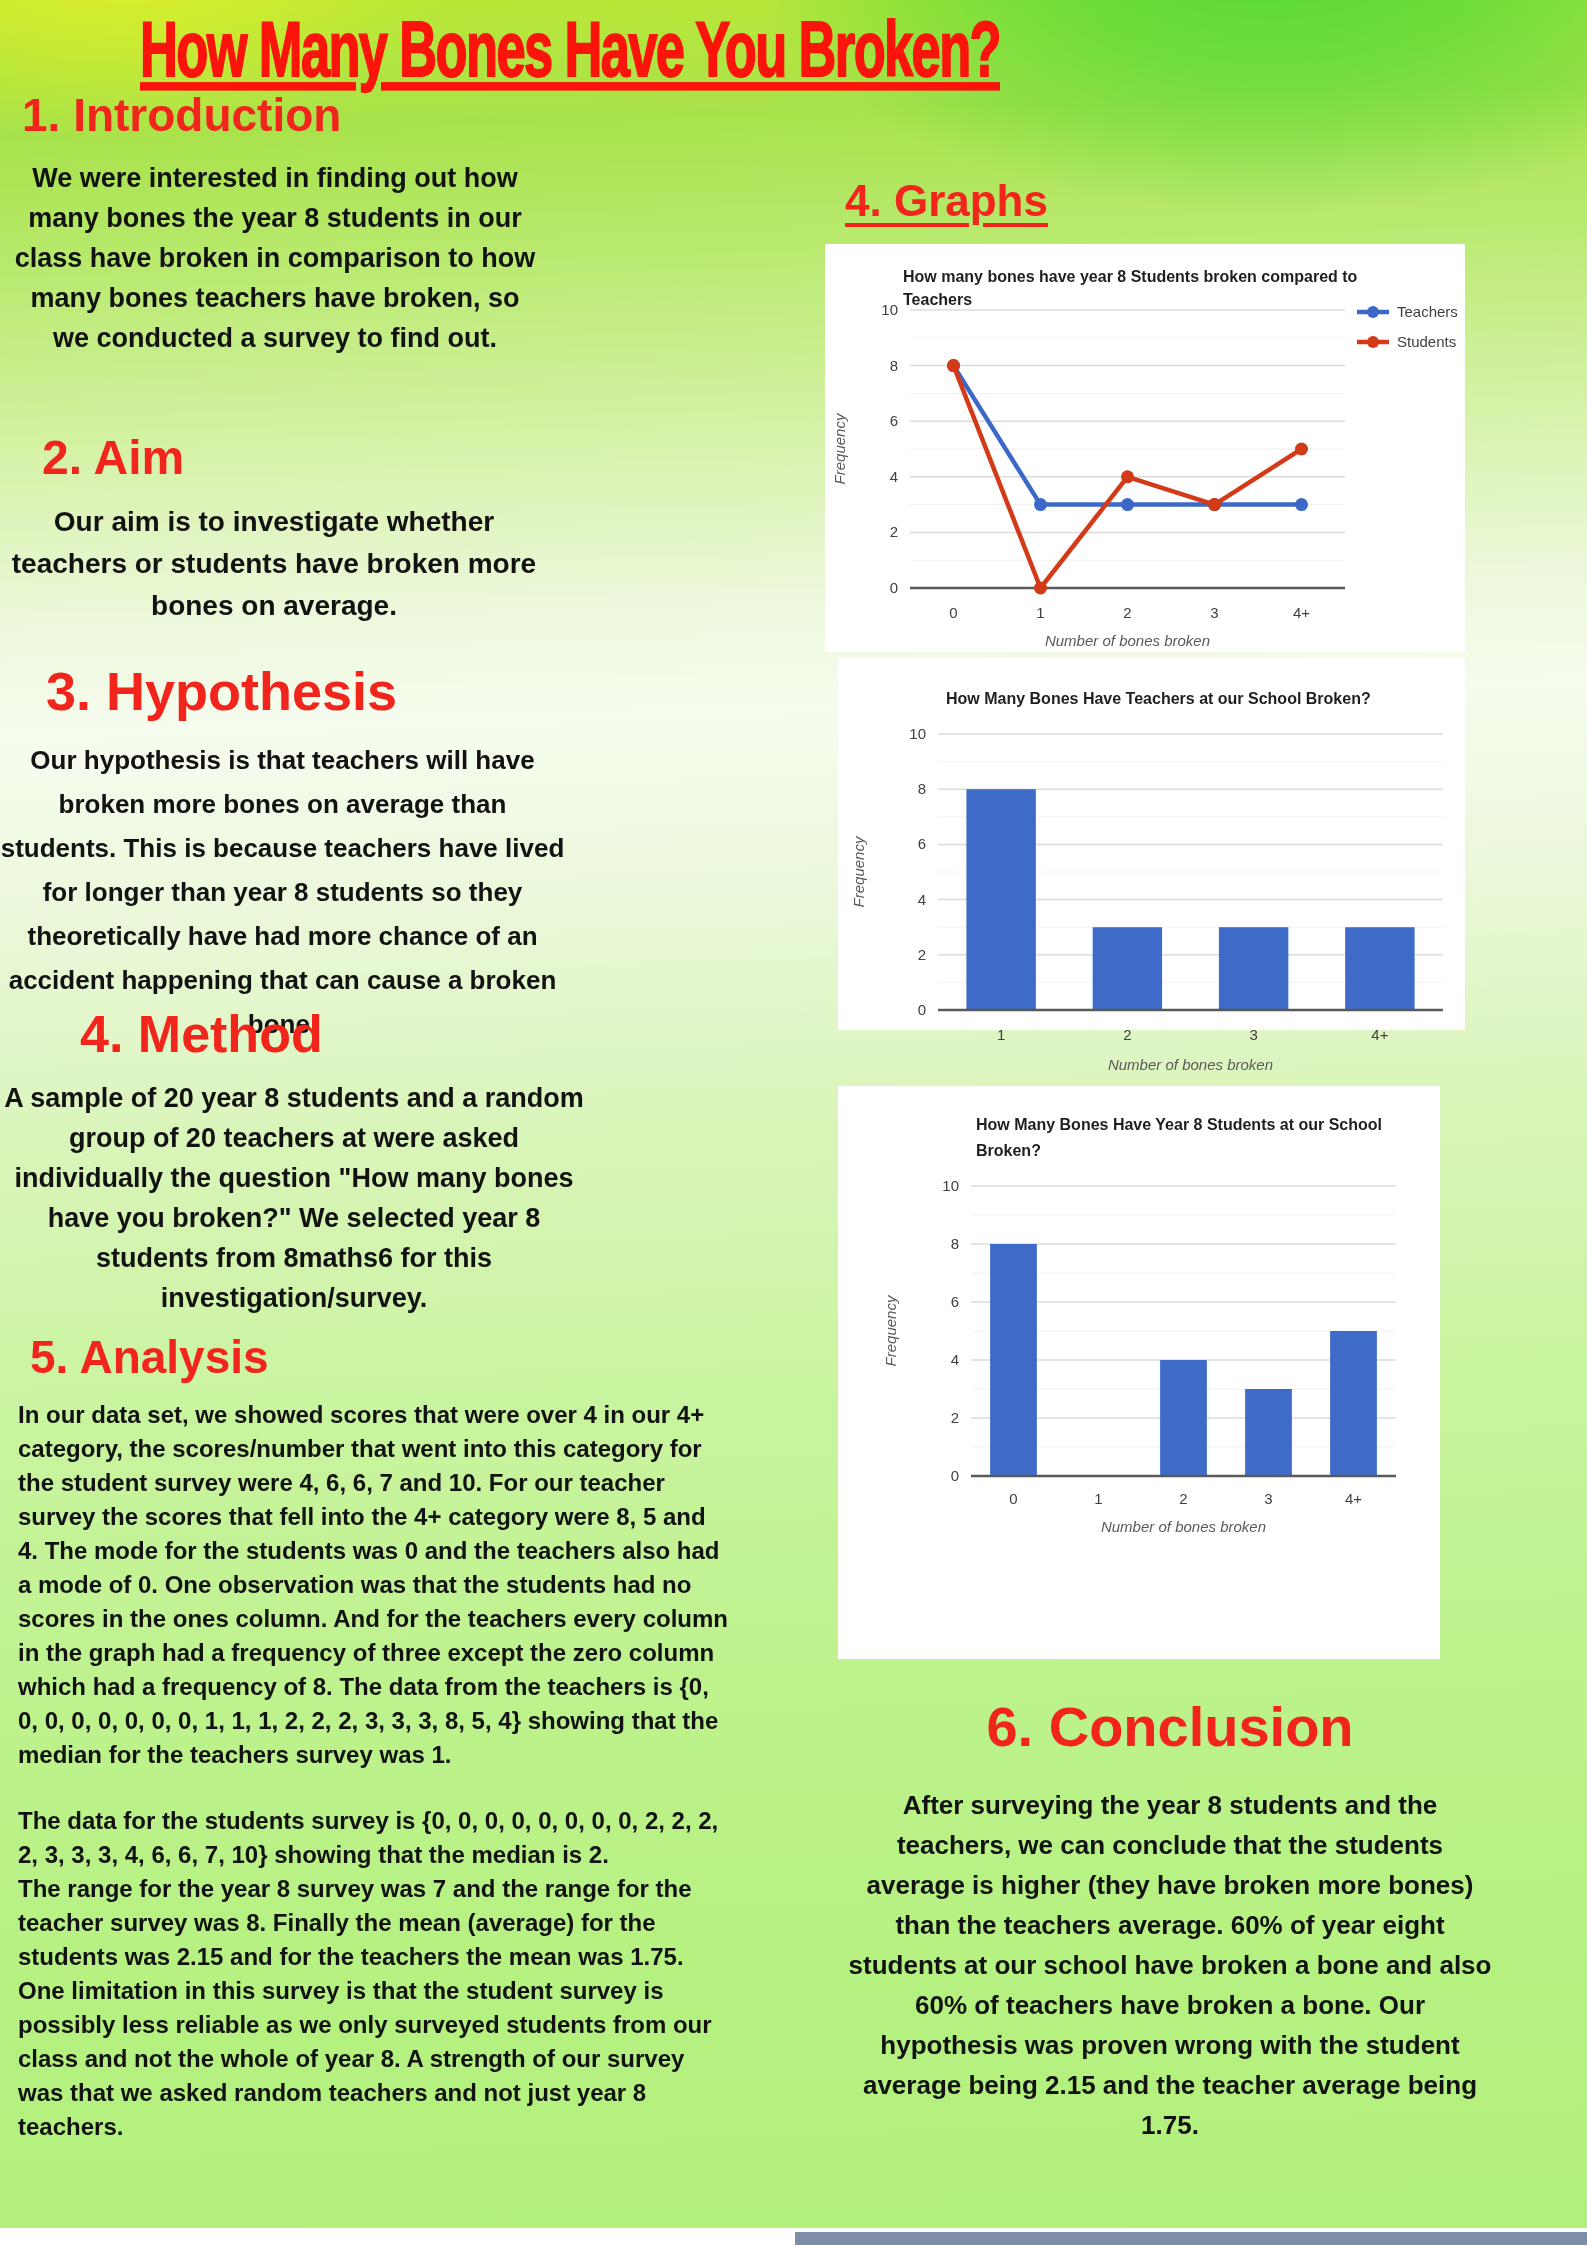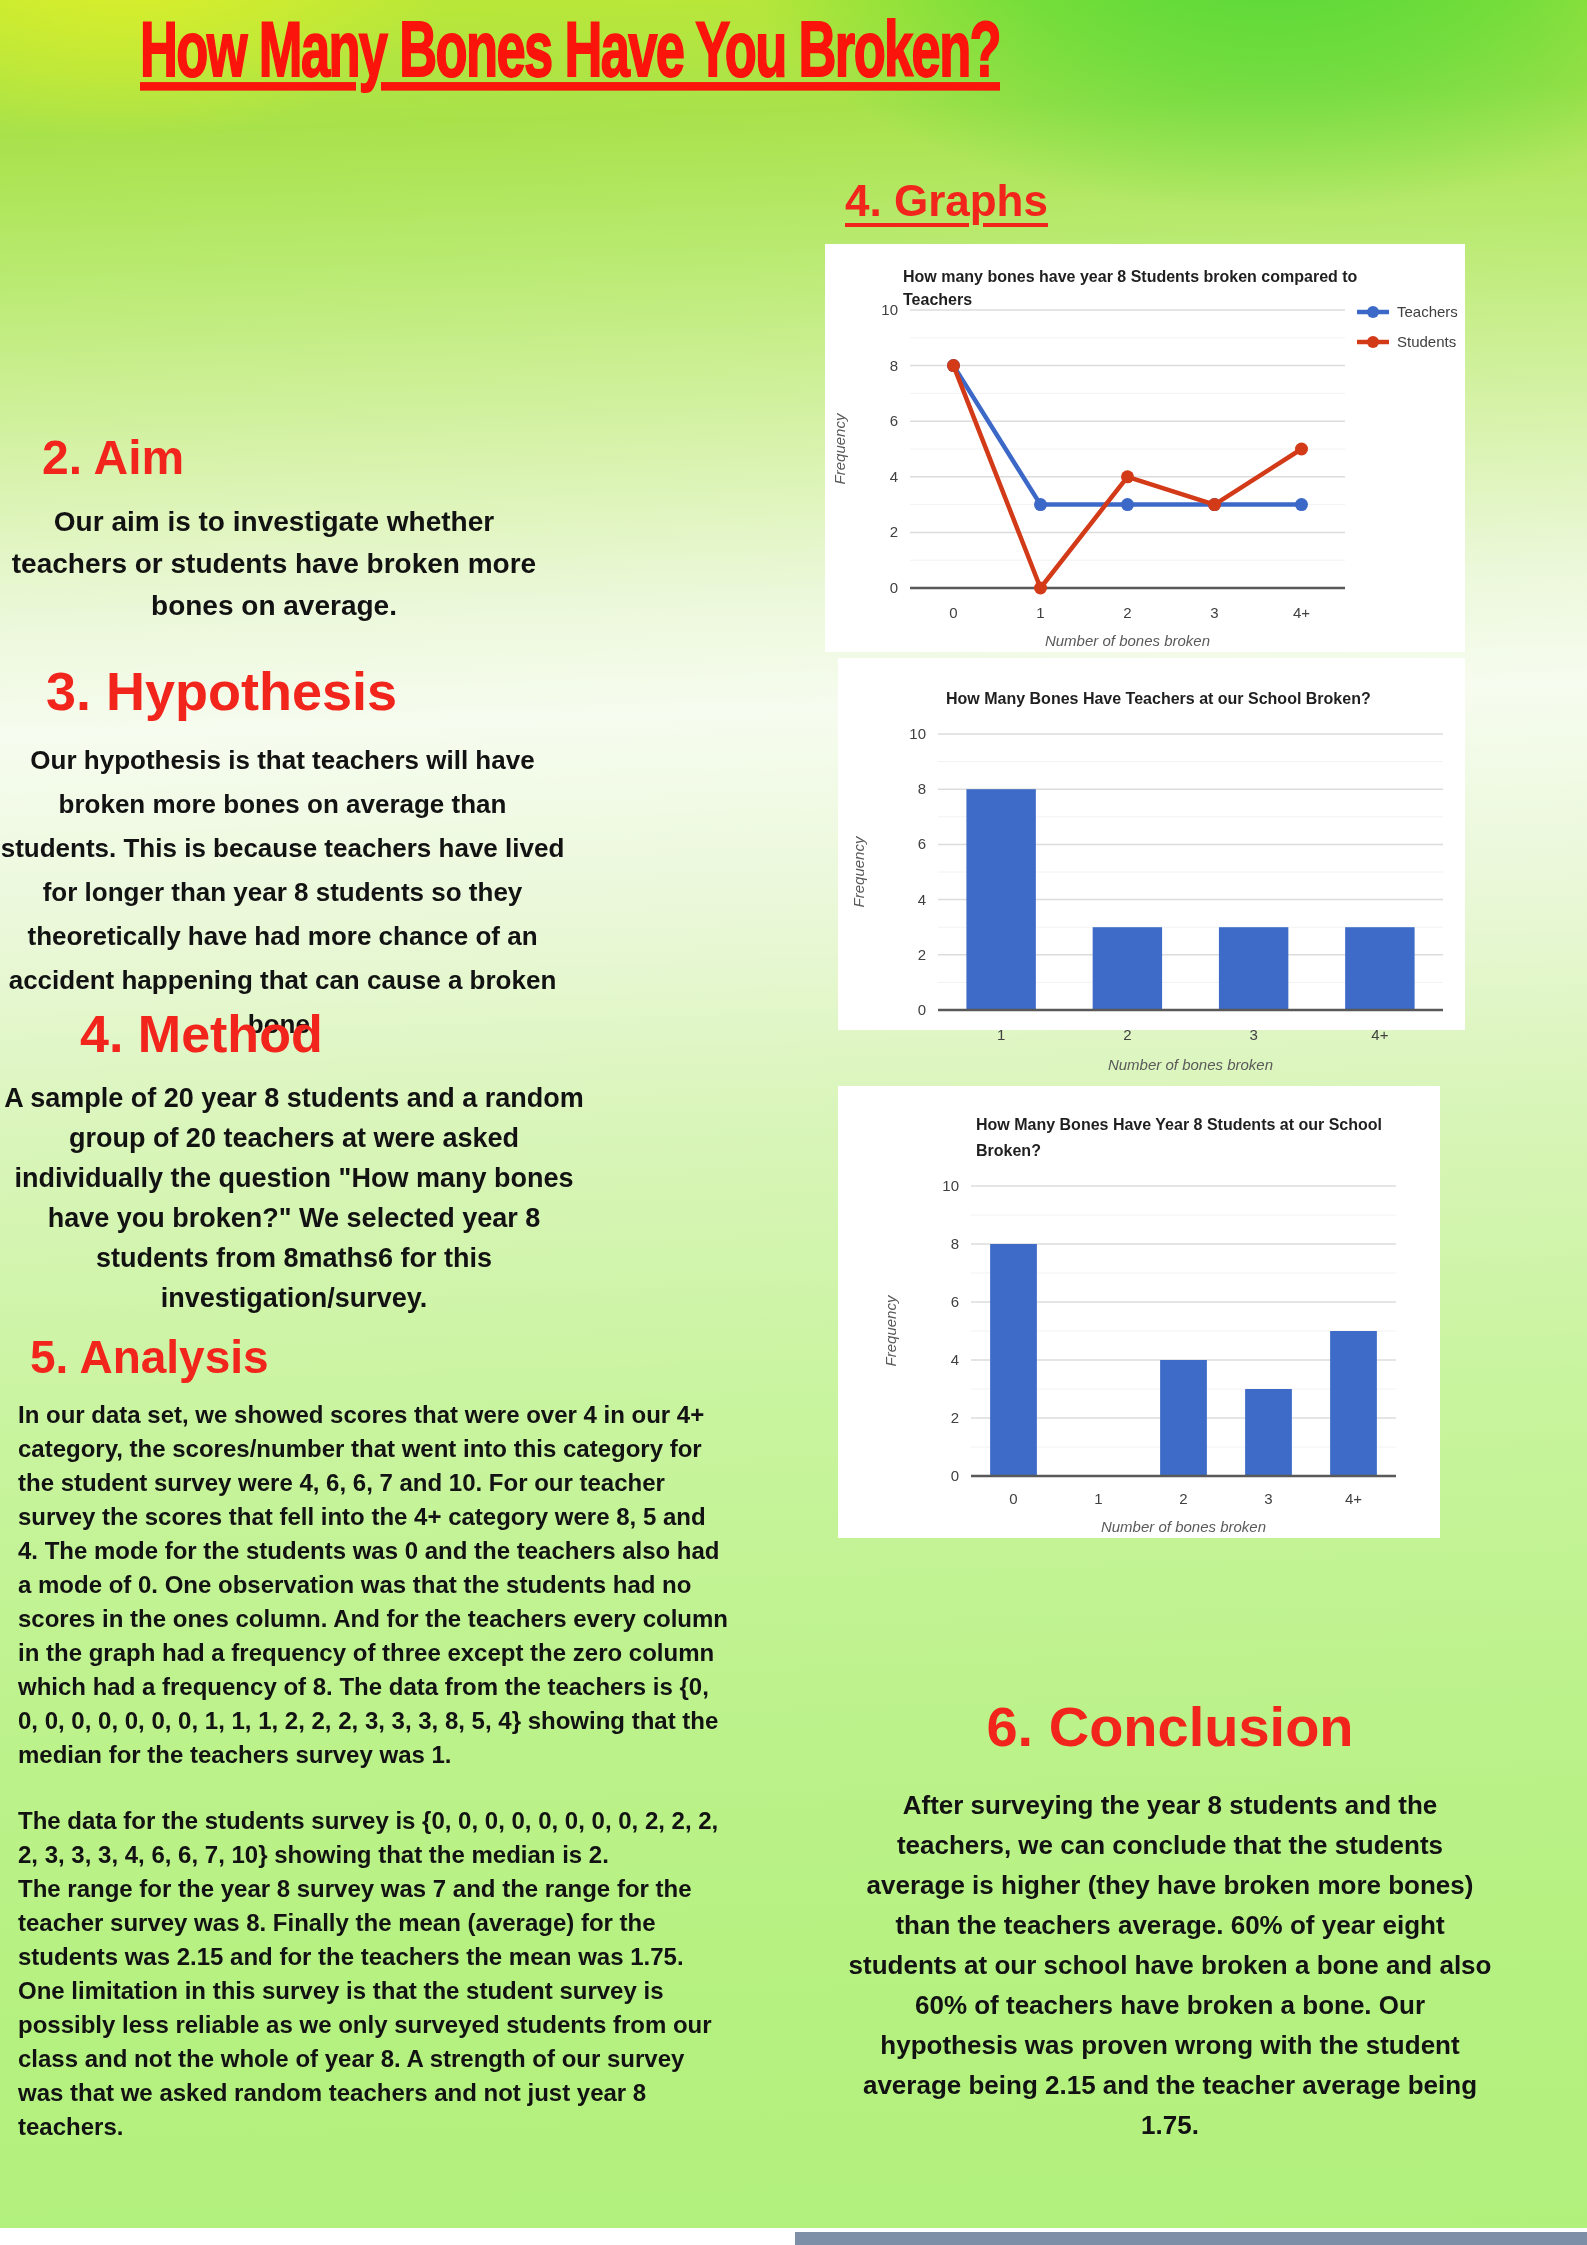--- a/index.html
+++ b/index.html
@@ -47,34 +47,38 @@
   #sec-analysis .an p{margin:0;}
   #sec-analysis .an p:first-child{margin-bottom:32px;}
   .graphs-heading{
     position:absolute;left:845px;top:176px;margin:0;
     color:#f2251d;font-size:44px;font-weight:700;
     text-decoration:underline;text-decoration-thickness:4px;text-underline-offset:7px;
   }
   .chart-card{position:absolute;background:#ffffff;}
   #chart1{left:825px;top:244px;width:640px;height:408px;}
   #chart2{left:838px;top:658px;width:627px;height:372px;}
-  #chart3{left:838px;top:1086px;width:602px;height:452px;}
+  #chart3{left:838px;top:1086px;width:602px;height:573px;}
   #sec-conclusion{left:848px;top:1694px;width:644px;}
   #sec-conclusion h2{font-size:56px;text-align:center;}
   #sec-conclusion p{margin-top:26px;font-size:26px;line-height:40px;text-align:center;}
   .footer-strip{position:absolute;left:0;right:0;bottom:0;height:17px;background:#ffffff;}
   .footer-bar{position:absolute;left:795px;right:0;bottom:0;height:13px;background:#7d8fa6;}
 </style>
 </head>
 <body>
 
 <div class="page">
 
   <h1 class="poster-title">How Many Bones Have You Broken?</h1>
 
+  <section class="sec" id="sec-intro">
+    <h2>1. Introduction</h2>
+    <p>We were interested in finding out how many bones the year 8 students in our class have broken in comparison to how many bones teachers have broken, so we conducted a survey to find out.</p>
+  </section>
 
   <section class="sec" id="sec-aim">
     <h2>2. Aim</h2>
     <p>Our aim is to investigate whether teachers or students have broken more bones on average.</p>
   </section>
 
   <section class="sec" id="sec-hypothesis">
     <h2>3. Hypothesis</h2>
     <p>Our hypothesis is that teachers will have broken more bones on average than students. This is because teachers have lived for longer than year 8 students so they theoretically have had more chance of an accident happening that can cause a broken bone.</p>
   </section>

